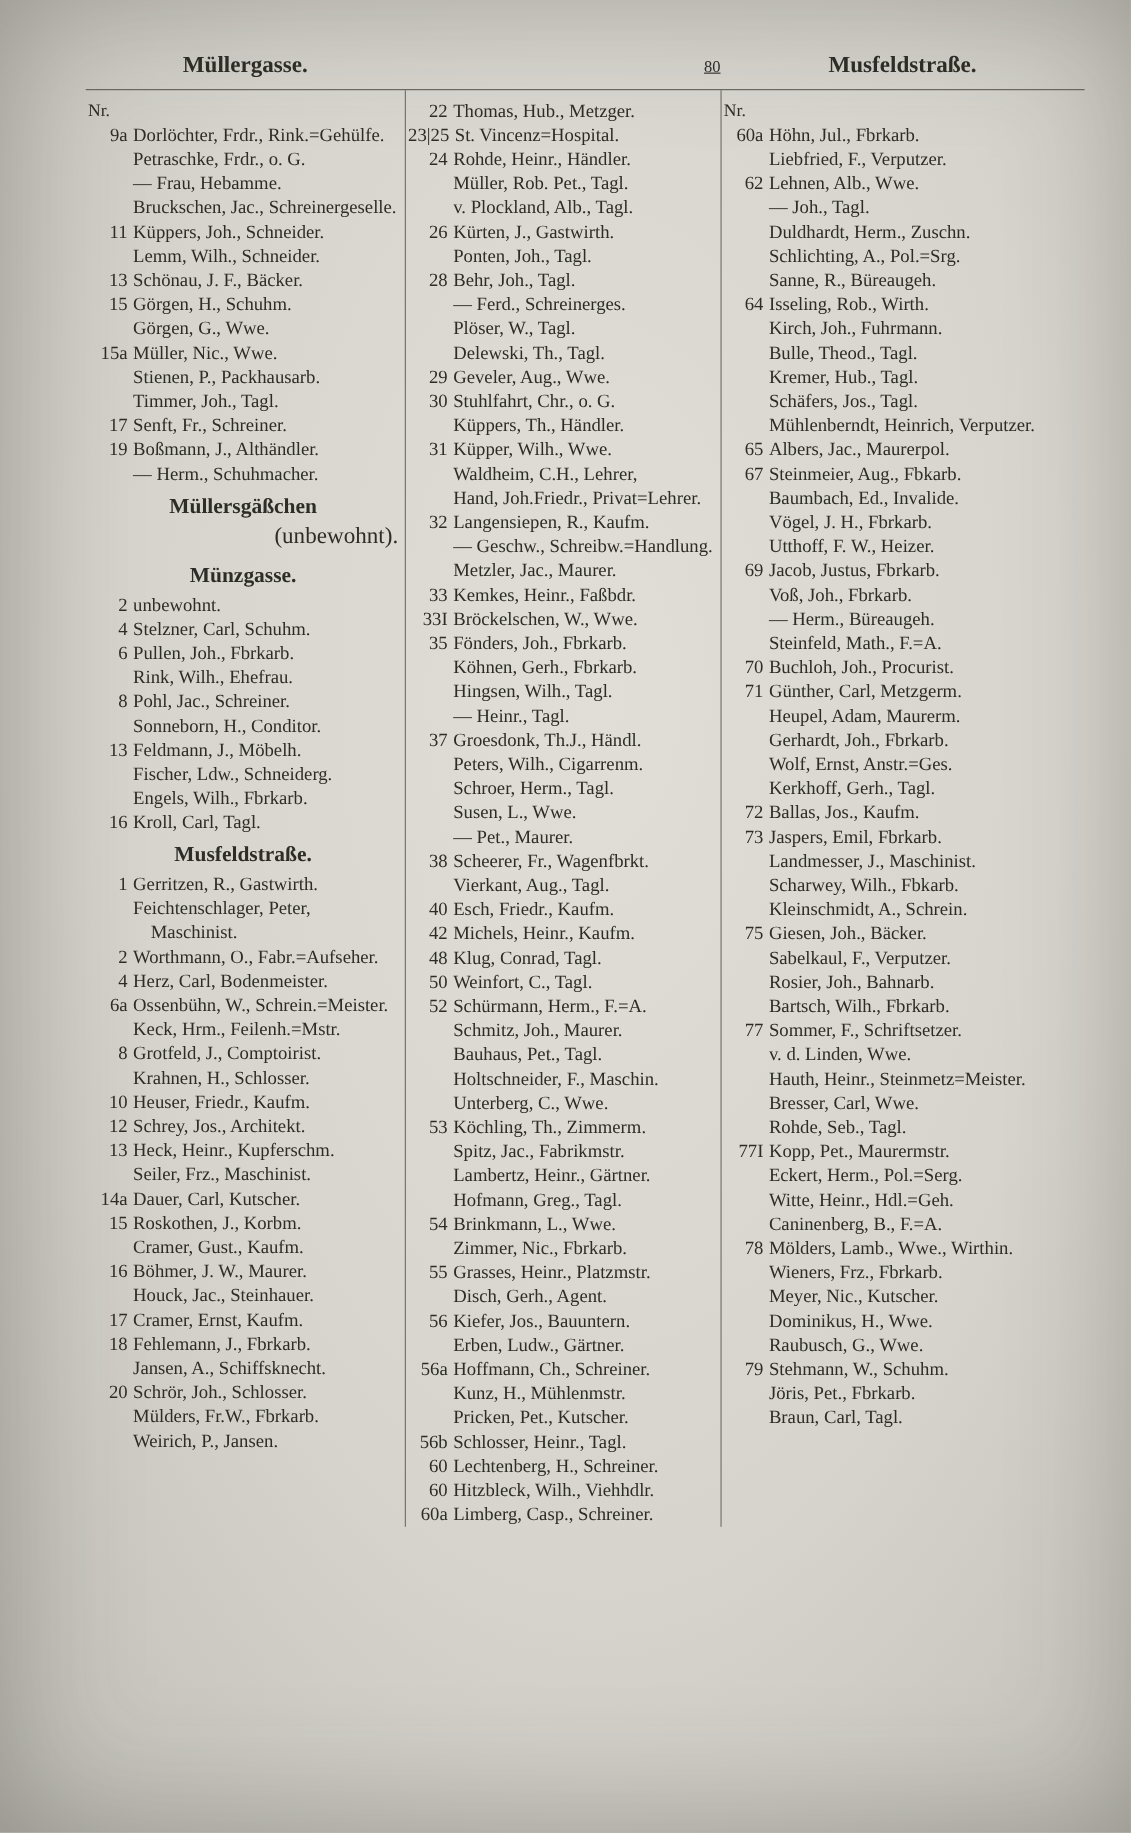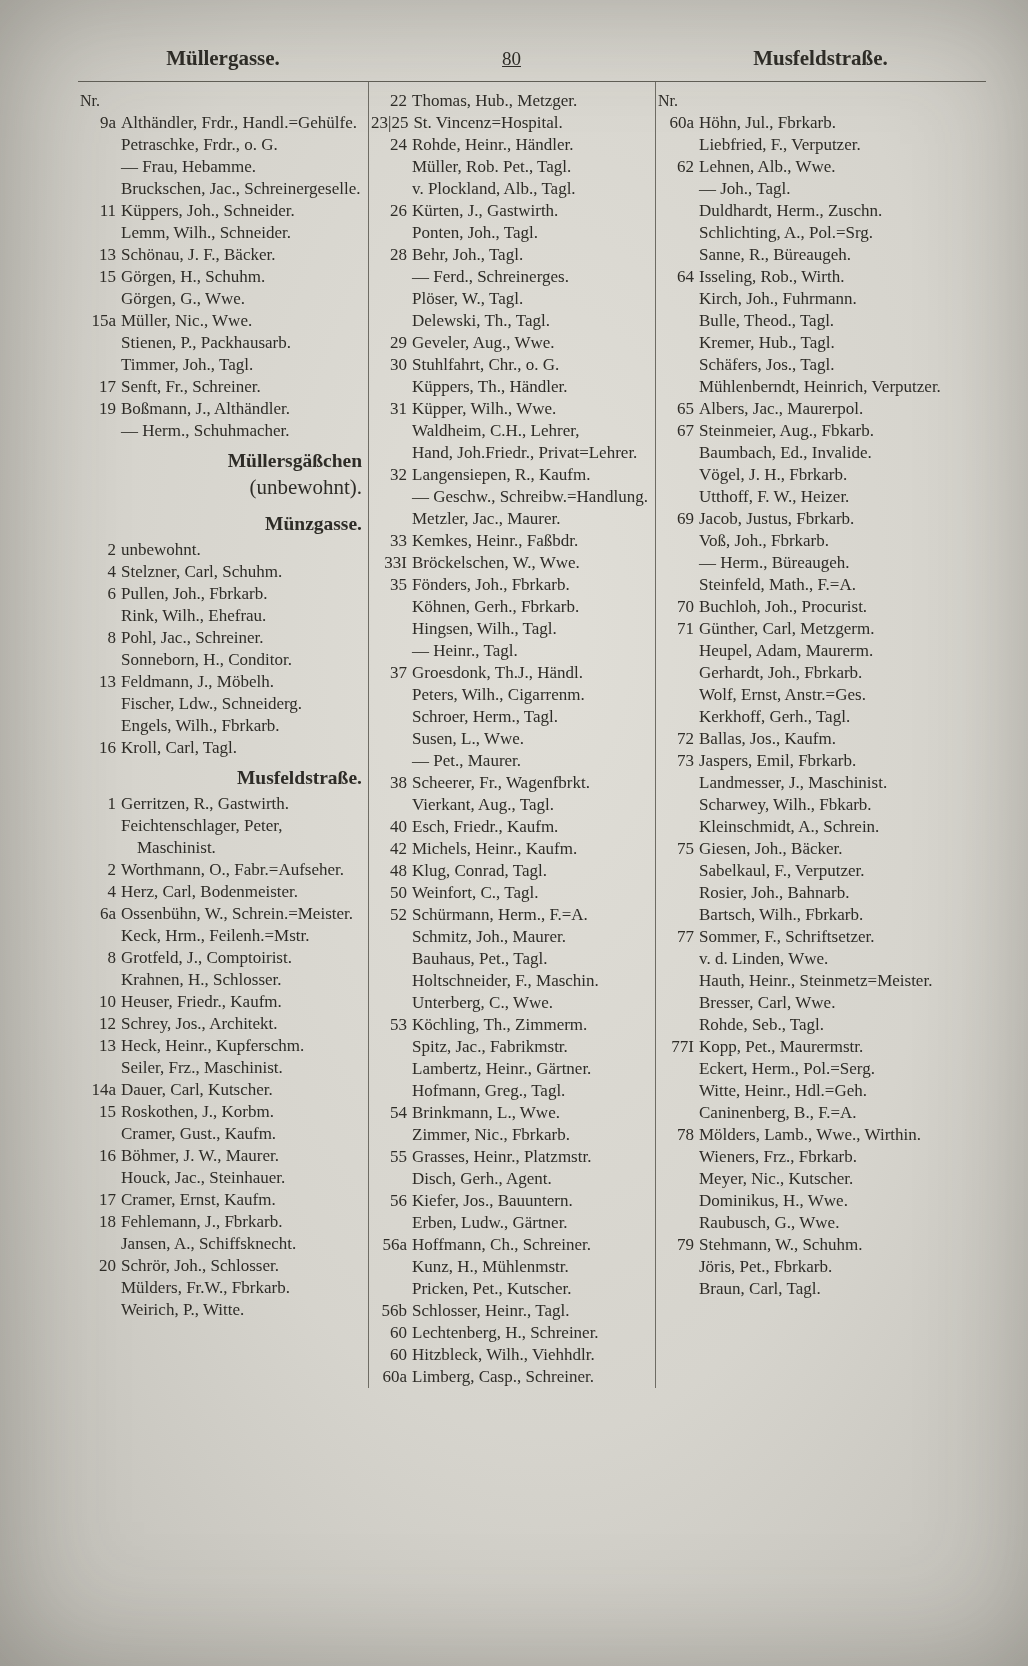--- a/index.html
+++ b/index.html
@@ -27,21 +27,21 @@
   .content{
     position:absolute;
     left:78px; top:46px;
     width:908px;
   }
   .header{
     display:flex;
     align-items:baseline;
   }
   .header .h-left{width:290px;text-align:center;font-weight:bold;font-size:21px;}
-  .header .h-mid{width:287px;text-align:center;font-size:19px;text-decoration:underline;}
+  .header .h-mid{width:287px;text-align:right;font-size:15px;text-decoration:underline;}
   .header .h-right{width:331px;text-align:center;font-weight:bold;font-size:21px;}
   .rule{
     border-top:1.5px solid var(--rule);
     margin-top:10px;
   }
   .cols{
     display:flex;
     align-items:stretch;
   }
   .col{
@@ -64,21 +64,21 @@
     padding-right:5px;
     white-space:nowrap;
   }
   .entry .entry-text{
     flex:1;
     display:block;
     padding-left:16px;
     text-indent:-16px;
   }
   .heading{
-    text-align:right;
+    text-align:center;
     font-weight:bold;
     font-size:19.5px;
     line-height:24px;
     margin:7px 0 3px;
   }
   .subheading{
     text-align:right;
     font-size:21px;
     line-height:22px;
     margin-bottom:14px;
@@ -96,21 +96,21 @@
       <div class="h-right">Musfeldstraße.</div>
     </div>
 
     <div class="rule"></div>
 
     <div class="cols">
       <div class="col col1">
           <div class="label">Nr.</div>
           <div class="entry">
             <span class="num">9a</span>
-            <span class="entry-text">Althändler, Frdr., Handl.=Gehülfe.</span>
+            <span class="entry-text">Dorlöchter, Frdr., Rink.=Gehülfe.</span>
           </div>
           <div class="entry">
             <span class="num"></span>
             <span class="entry-text">Petraschke, Frdr., o. G.</span>
           </div>
           <div class="entry">
             <span class="num"></span>
             <span class="entry-text">— Frau, Hebamme.</span>
           </div>
           <div class="entry">
@@ -288,21 +288,21 @@
           <div class="entry">
             <span class="num">20</span>
             <span class="entry-text">Schrör, Joh., Schlosser.</span>
           </div>
           <div class="entry">
             <span class="num"></span>
             <span class="entry-text">Mülders, Fr.W., Fbrkarb.</span>
           </div>
           <div class="entry">
             <span class="num"></span>
-            <span class="entry-text">Weirich, P., Witte.</span>
+            <span class="entry-text">Weirich, P., Jansen.</span>
           </div>
         </div>
       <div class="col col2">
           <div class="entry">
             <span class="num">22</span>
             <span class="entry-text">Thomas, Hub., Metzger.</span>
           </div>
           <div class="entry">
             <span class="num">23|25</span>
             <span class="entry-text">St. Vincenz=Hospital.</span>

